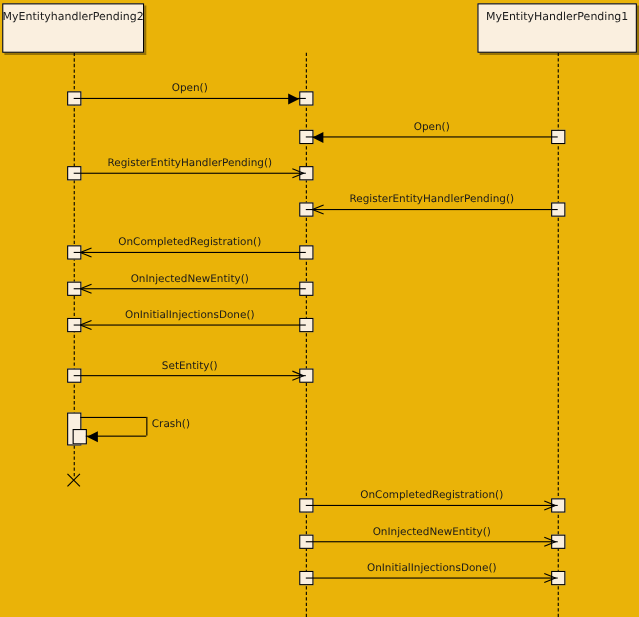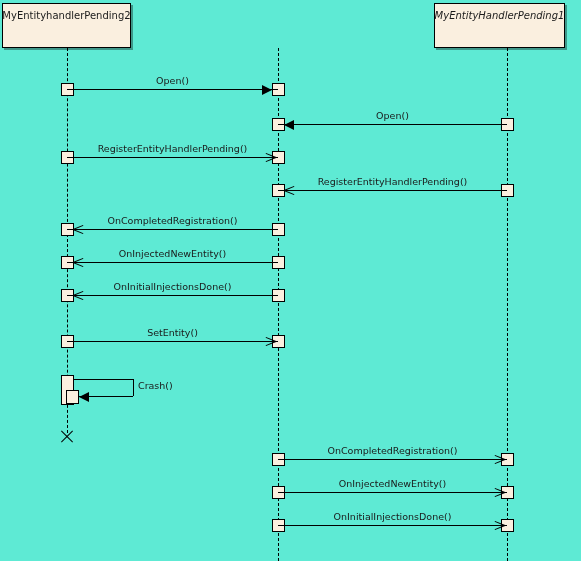--- a/index.html
+++ b/index.html
@@ -7,21 +7,21 @@
     padding: 0;
     background: #ffffff;
   }
   body {
     font-family: "DejaVu Sans", sans-serif;
   }
   #canvas {
     position: relative;
     width: 581px;
     height: 561px;
-    background: #5eead4;
+    background: #eab308;
     overflow: hidden;
   }
   
   .head-box {
     position: absolute;
     box-sizing: border-box;
     background: #faefdf;
     border: 1px solid #000000;
     box-shadow: 2px 2px 0 rgba(0,0,0,0.35);
     display: flex;
@@ -131,21 +131,21 @@
 </head>
 <body>
 
 <div id="canvas">
     <div class="lifeline" style="left: 67px; top: 48px; height: 385px;"></div>
     <div class="lifeline" style="left: 278px; top: 48px; height: 513px;"></div>
     <div class="lifeline" style="left: 507px; top: 48px; height: 513px;"></div>
     <div class="head-box" style="left: 2px; top: 3px; width: 129px; height: 45px;">
       <div class="nm">MyEntityhandlerPending2</div>
     </div>
-    <div class="head-box" style="left: 434px; top: 3px; width: 131px; height: 45px; font-style: italic;">
+    <div class="head-box" style="left: 434px; top: 3px; width: 145px; height: 45px;">
       <div class="nm">MyEntityHandlerPending1</div>
     </div>
     <div class="activation" style="left: 61px; top: 83px; width: 13px; height: 13px;"></div>
     <div class="activation" style="left: 272px; top: 83px; width: 13px; height: 13px;"></div>
     <div class="msg-line" style="left: 67px; top: 89px; width: 211px;"></div>
     <div class="arrow-solid-right" style="left: 262px; top: 85px;"></div>
     <div class="msg-label centered" style="left: 172.5px; top: 75px;">Open()</div>
     <div class="activation" style="left: 501px; top: 118px; width: 13px; height: 13px;"></div>
     <div class="activation" style="left: 272px; top: 118px; width: 13px; height: 13px;"></div>
     <div class="msg-line" style="left: 278px; top: 124px; width: 229px;"></div>

